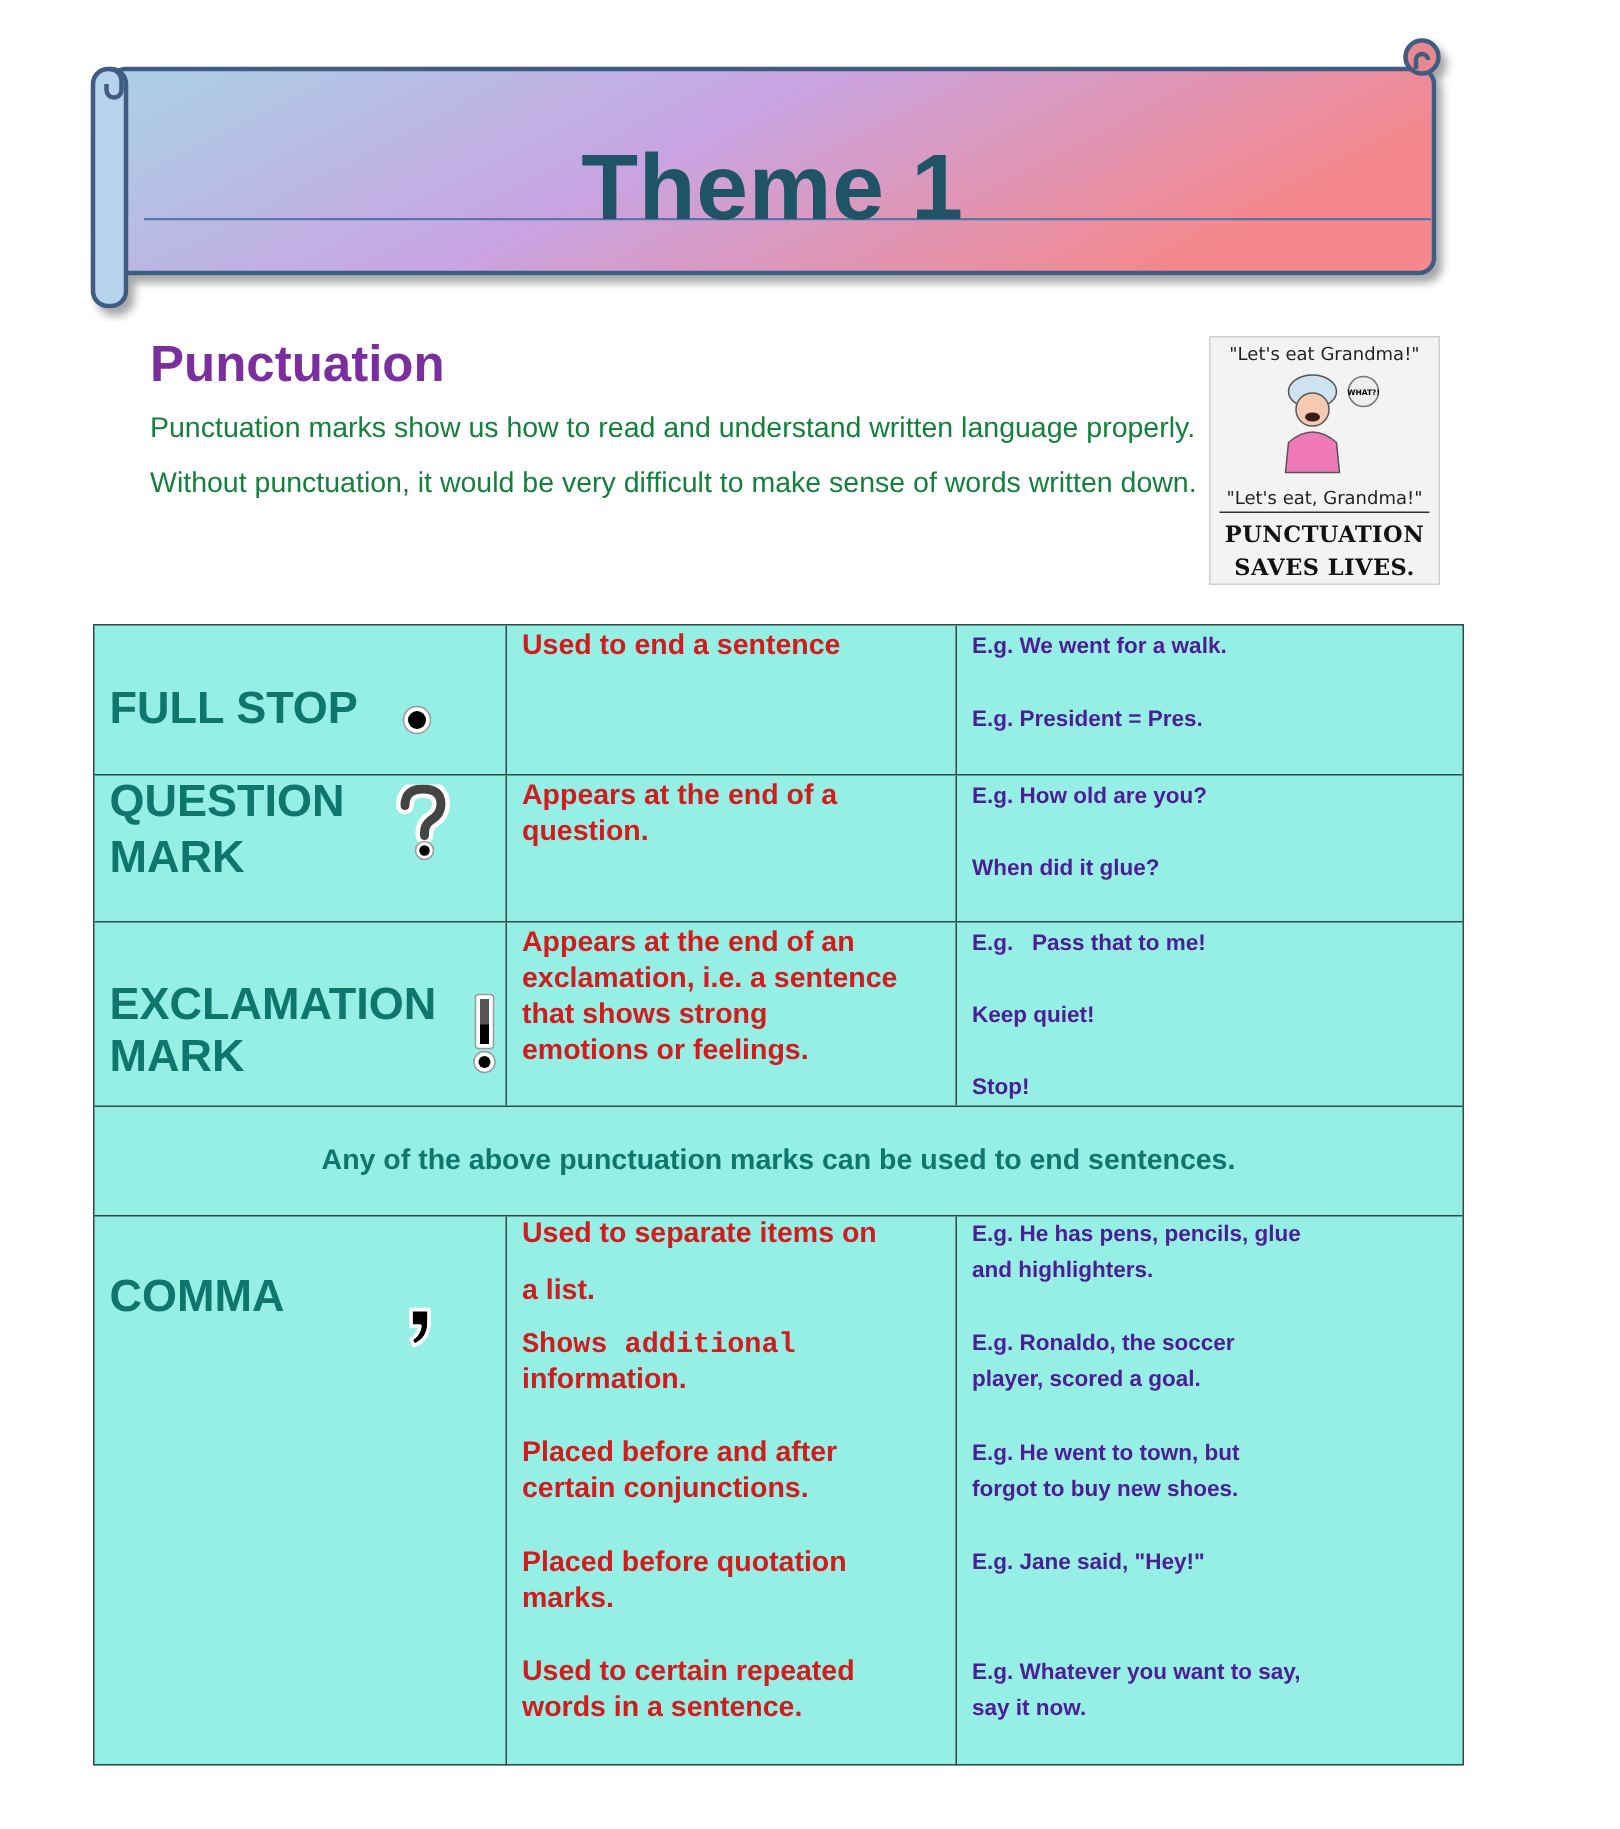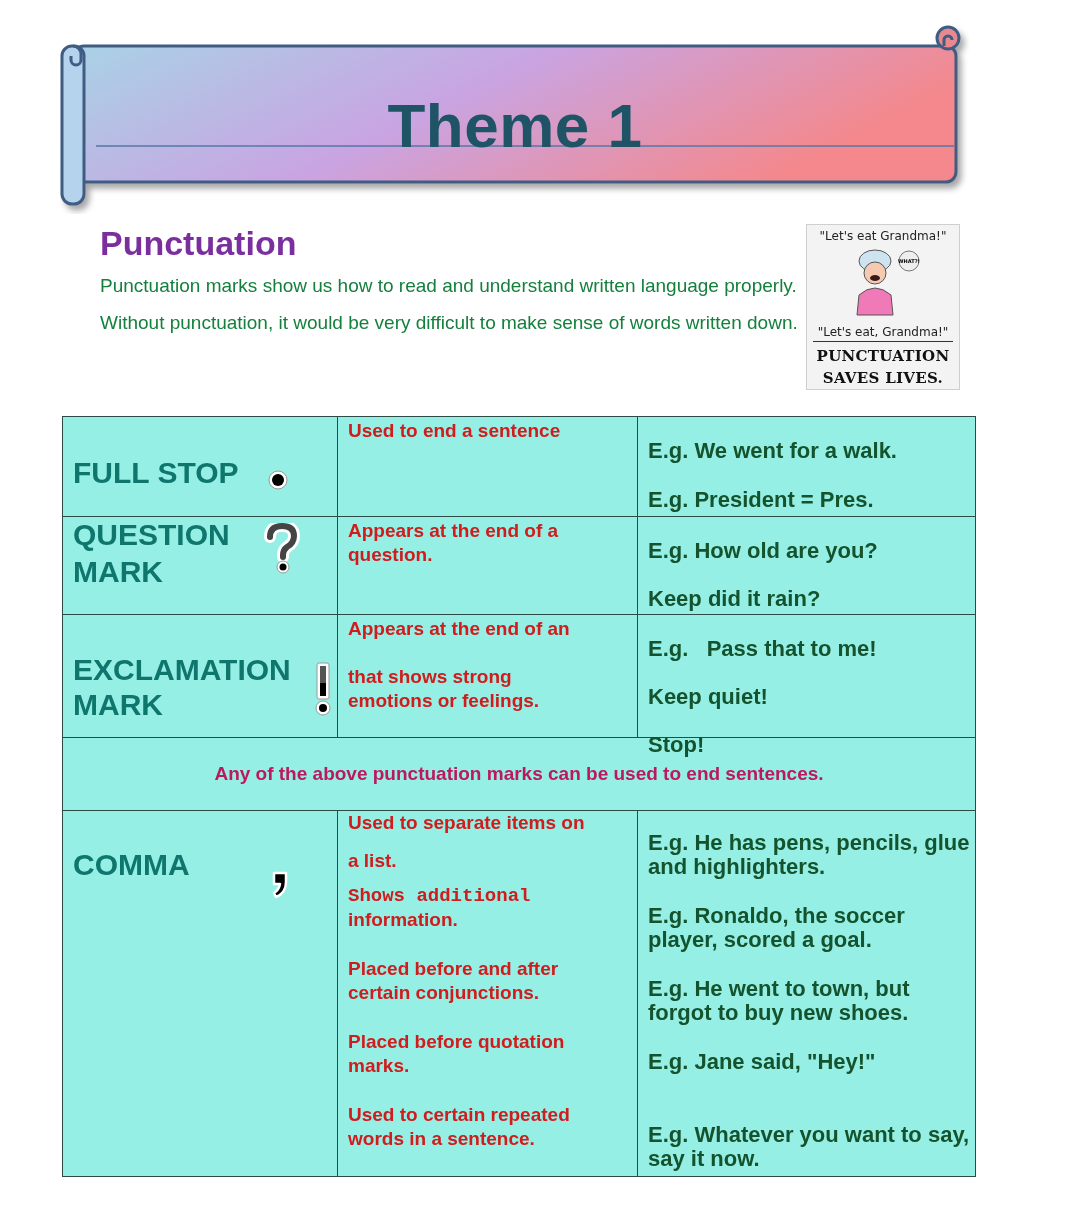--- a/index.html
+++ b/index.html
@@ -51,25 +51,25 @@
     }
     .row { position: absolute; left: 0; right: 0; border-bottom: 1.5px solid #2e4a46; box-sizing: border-box; }
     .row:last-child { border-bottom: none; }
     .col1 { position: absolute; left: 0; top: 0; bottom: 0; width: 275px; border-right: 1.5px solid #2e4a46; box-sizing: border-box; }
     .col2 { position: absolute; left: 275px; top: 0; bottom: 0; width: 300px; border-right: 1.5px solid #2e4a46; box-sizing: border-box; }
     .col3 { position: absolute; left: 575px; top: 0; bottom: 0; right: 0; }
     .term {
       position: absolute; left: 10px; font-size: 30px; font-weight: bold; color: #0f766e; line-height: 35px;
     }
     .red { position: absolute; left: 10px; font-size: 19px; font-weight: bold; color: #d01c1c; line-height: 24px; }
-    .grn { position: absolute; left: 10px; font-size: 22px; font-weight: bold; color: #14532d; line-height: 24px; margin-top: 20px; }
+    .grn { position: absolute; left: 10px; font-size: 15px; font-weight: bold; color: #4c1d95; line-height: 24px; }
     .mark { position: absolute; }
     .note {
       position: absolute; left: 0; right: 0; top: 25px; text-align: center;
-      font-size: 19px; font-weight: bold; color: #be185d;
+      font-size: 19px; font-weight: bold; color: #0f766e;
     }
   </style>
 </head>
 <body>
 
 <div class="banner">
   <svg width="910" height="190" viewBox="0 0 910 190">
     <defs>
       <linearGradient id="bg" x1="0" y1="0" x2="1" y2="0.3">
         <stop offset="0" stop-color="#a9d2e6"></stop>
@@ -139,38 +139,39 @@
         <circle cx="20" cy="44" r="6" fill="#fff" stroke="#999"></circle>
         <circle cx="20" cy="44" r="3.5" fill="#000"></circle>
       </svg>
     </div>
     <div class="col2">
       <div class="red" style="top:2px;">Appears at the end of a</div>
       <div class="red" style="top:26px;">question.</div>
     </div>
     <div class="col3">
       <div class="grn" style="top:2px;">E.g. How old are you?</div>
-      <div class="grn" style="top:50px;">Keep did it rain?</div>
+      <div class="grn" style="top:50px;">When did it glue?</div>
     </div>
   </div>
 
   <div class="row" style="top:198px;height:123px;">
     <div class="col1">
       <div class="term" style="top:37px;">EXCLAMATION</div>
       <div class="term" style="top:72px;">MARK</div>
       <svg class="mark" style="left:250px;top:46px;" width="20" height="56" viewBox="0 0 20 56">
         <rect x="4" y="2" width="12" height="36" rx="2" fill="#fff" stroke="#999"></rect>
         <rect x="7" y="5" width="6" height="30" fill="#555"></rect>
         <rect x="7" y="22" width="6" height="13" fill="#000"></rect>
         <circle cx="10" cy="47" r="7" fill="#fff" stroke="#999"></circle>
         <circle cx="10" cy="47" r="4" fill="#000"></circle>
       </svg>
     </div>
     <div class="col2">
       <div class="red" style="top:2px;">Appears at the end of an</div>
+      <div class="red" style="top:26px;">exclamation, i.e. a sentence</div>
       <div class="red" style="top:50px;">that shows strong</div>
       <div class="red" style="top:74px;">emotions or feelings.</div>
     </div>
     <div class="col3">
       <div class="grn" style="top:2px;white-space:pre;">E.g.   Pass that to me!</div>
       <div class="grn" style="top:50px;">Keep quiet!</div>
       <div class="grn" style="top:98px;">Stop!</div>
     </div>
   </div>
 

